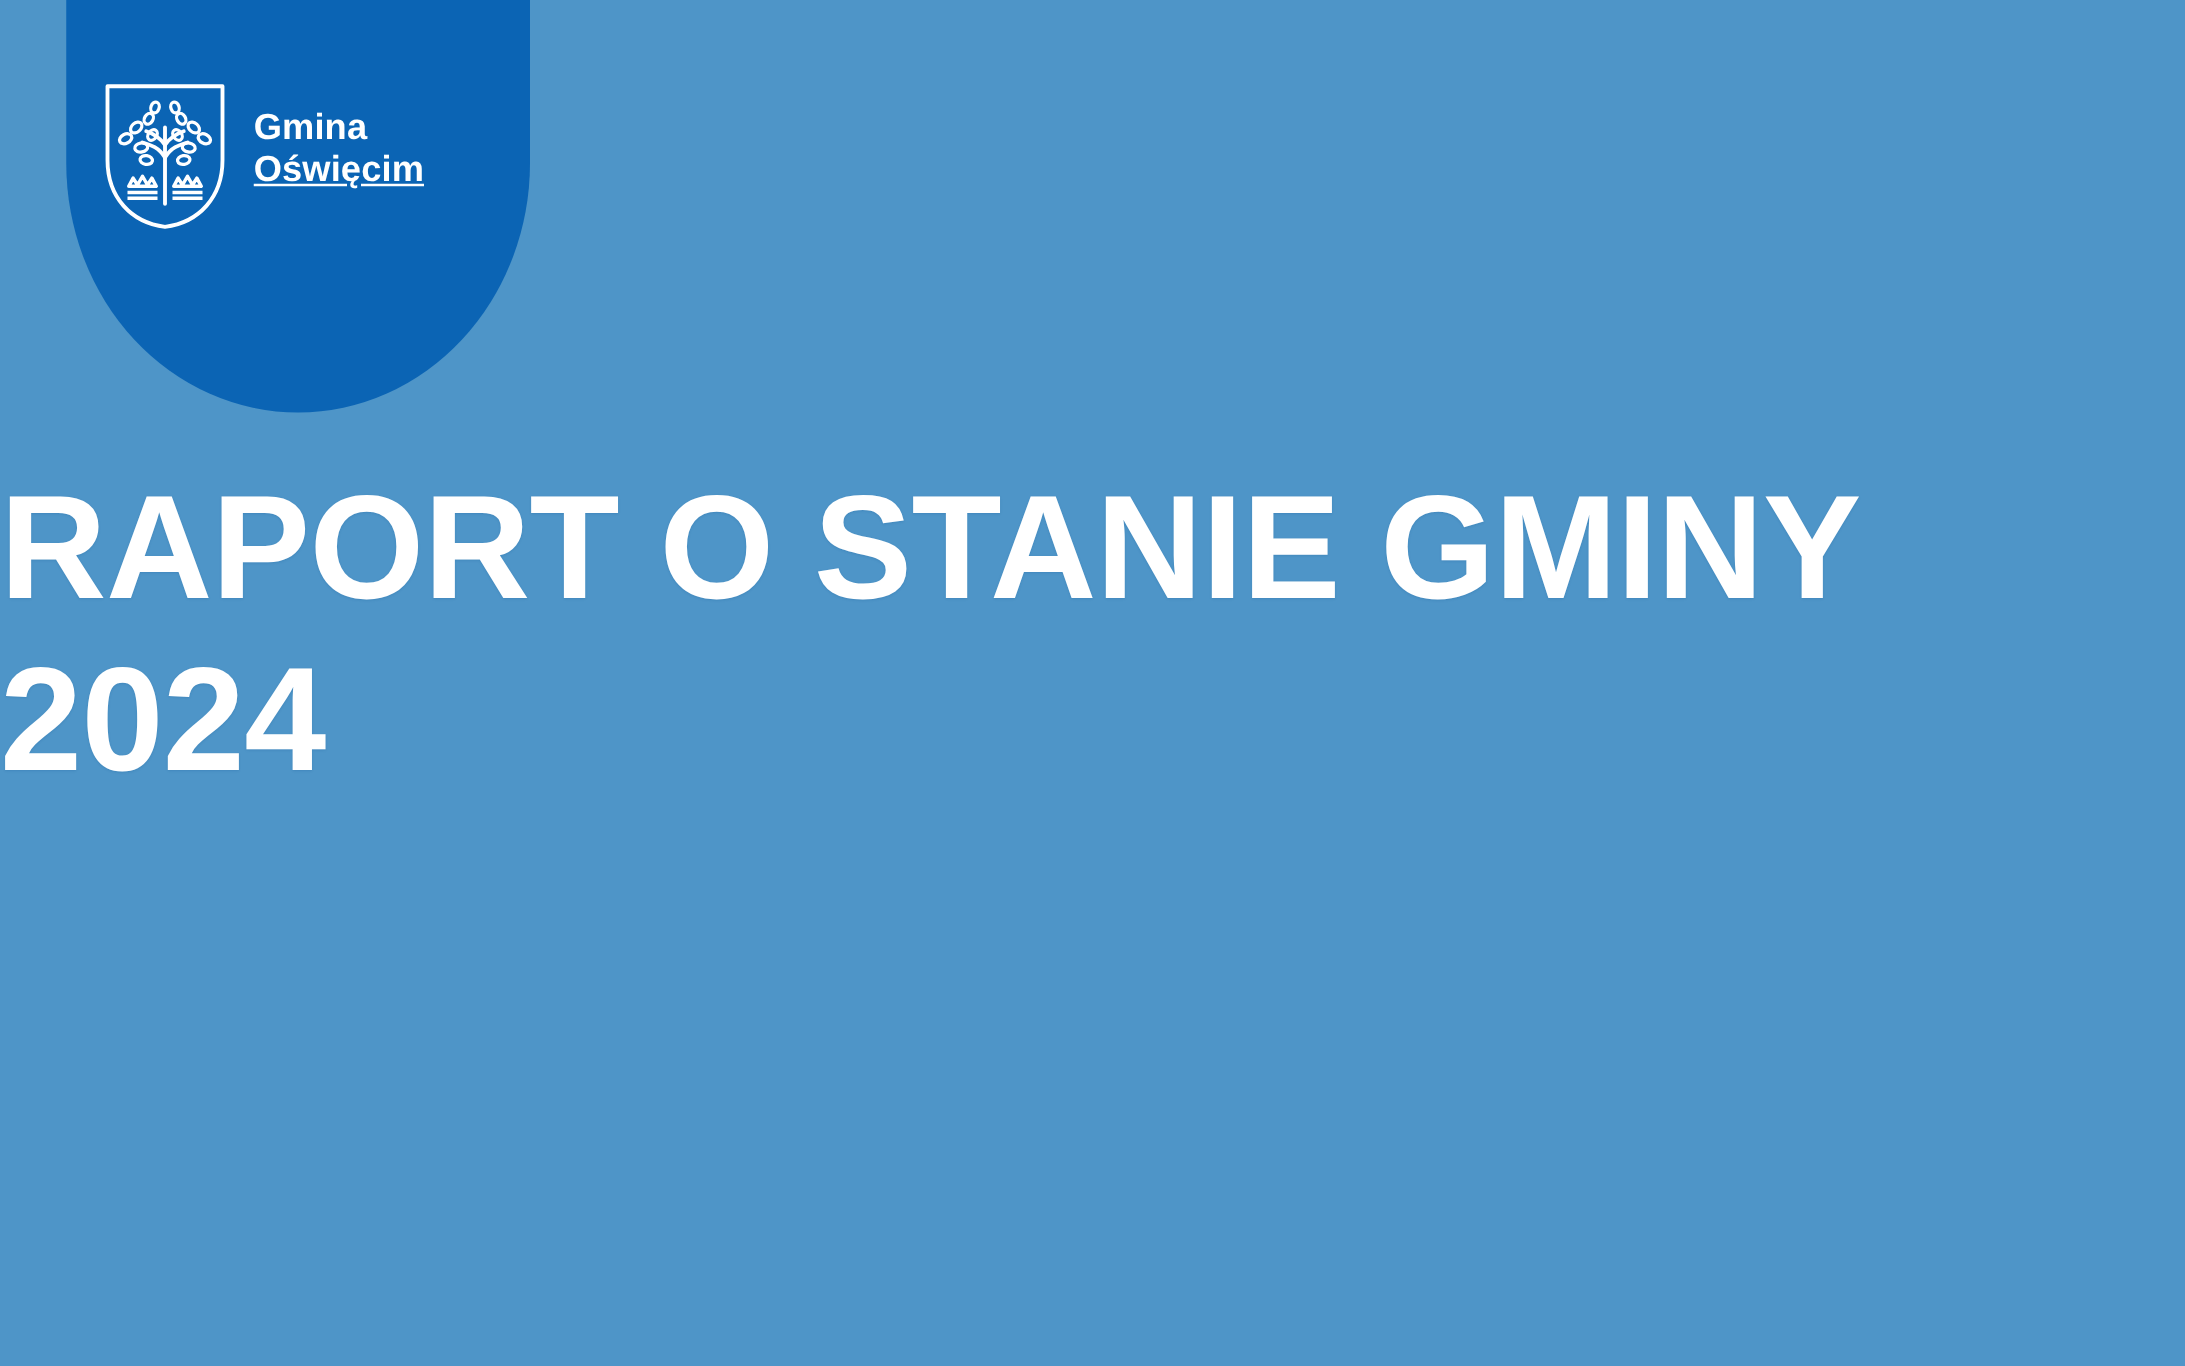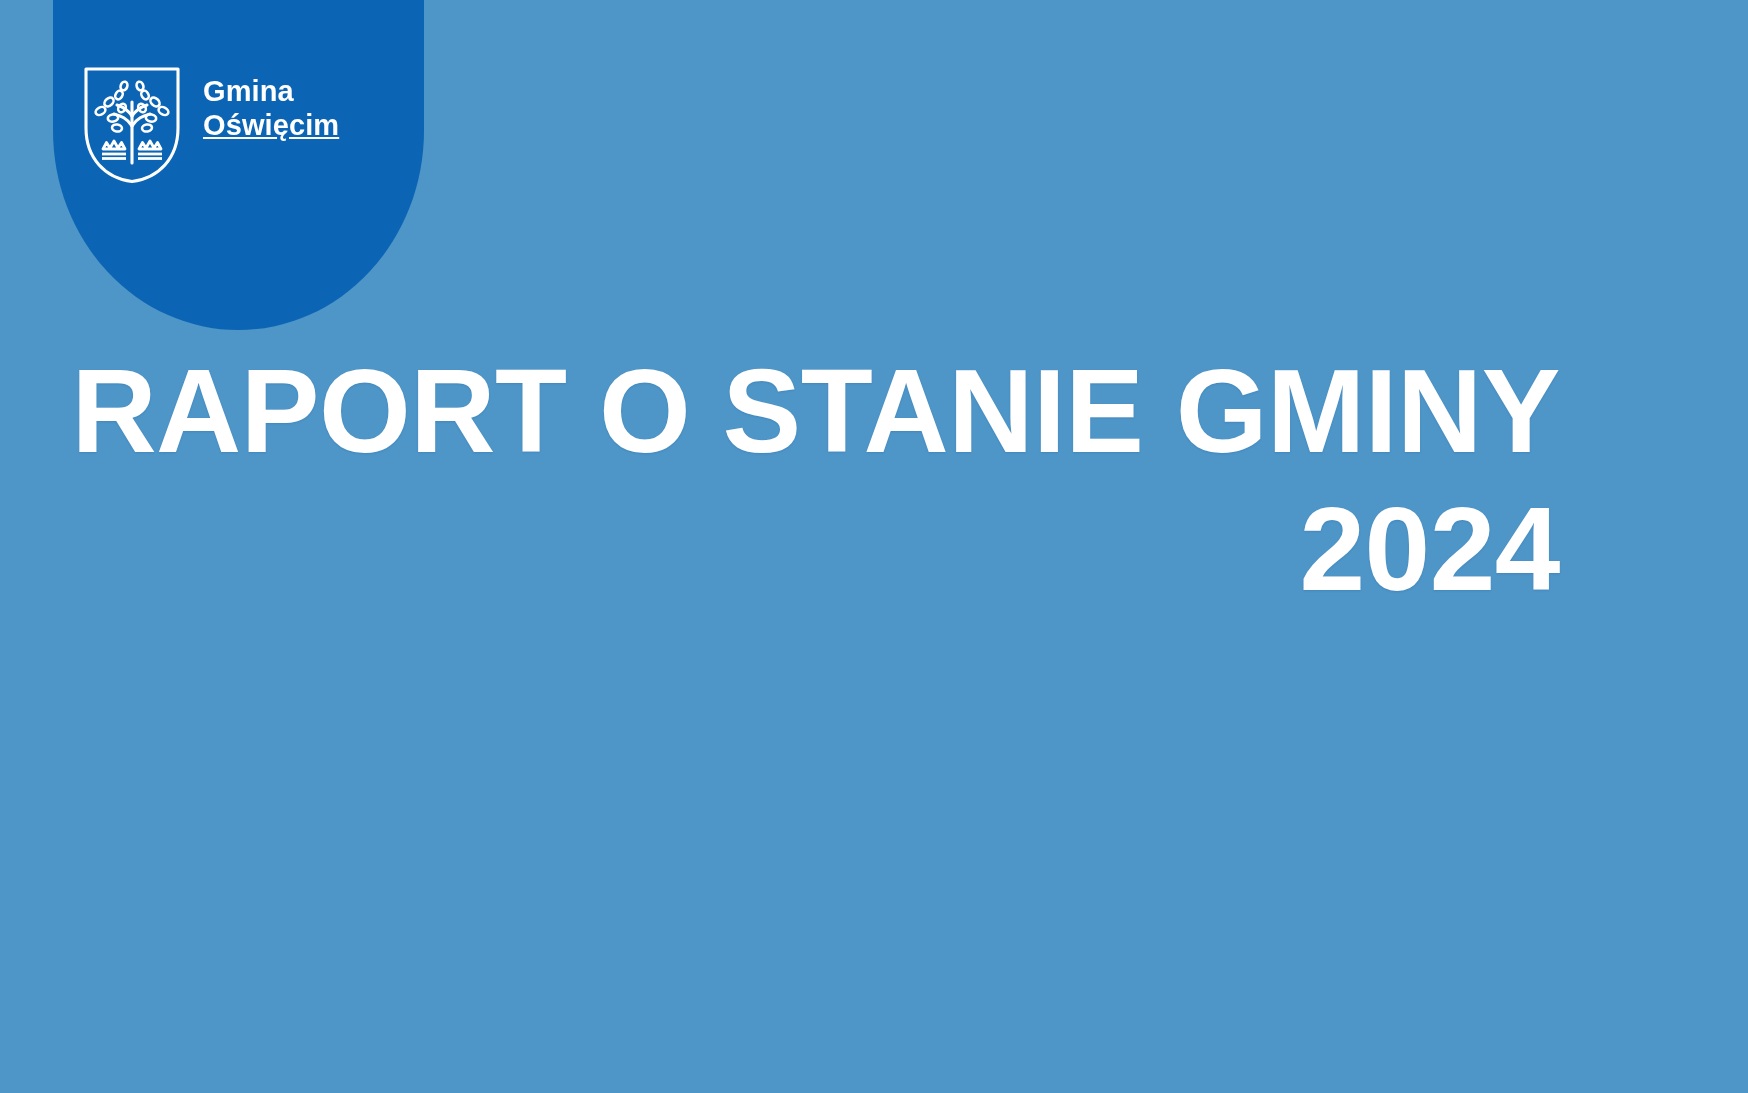--- a/index.html
+++ b/index.html
@@ -53,54 +53,53 @@
   .crest-icon {
     margin-left: 30px;
     width: 98px;
     height: 118px;
     flex: 0 0 auto;
     display: block;
   }
 
   .logo-wordmark {
     margin-left: 22px;
-    margin-top: 9px;
+    margin-top: 20px;
     color: #ffffff;
     font-size: 29px;
     line-height: 1.16;
     font-weight: 600;
     letter-spacing: 0.1px;
     white-space: nowrap;
   }
   .logo-wordmark .line-2 {
     display: block;
     text-decoration: underline;
   }
 
   
   .headline {
     position: absolute;
     left: 0;
-    top: 342px;
+    top: 369px;
     width: 1560px;
-    text-align: right;
+    text-align: left;
     color: #ffffff;
     font-weight: 700;
     font-size: 118px;
     line-height: 1.17;
     letter-spacing: -0.5px;
     text-shadow: 0 1px 2px rgba(11, 80, 140, 0.18);
   }
   .headline .title-line {
     display: block;
     white-space: nowrap;
   }
   .headline .year-line {
     display: block;
-    padding-left: 36px;
   }
 </style>
 </head>
 <body>
 
 <div class="slide">
 
   <div class="logo-badge">
     <div class="logo-inner">
 

